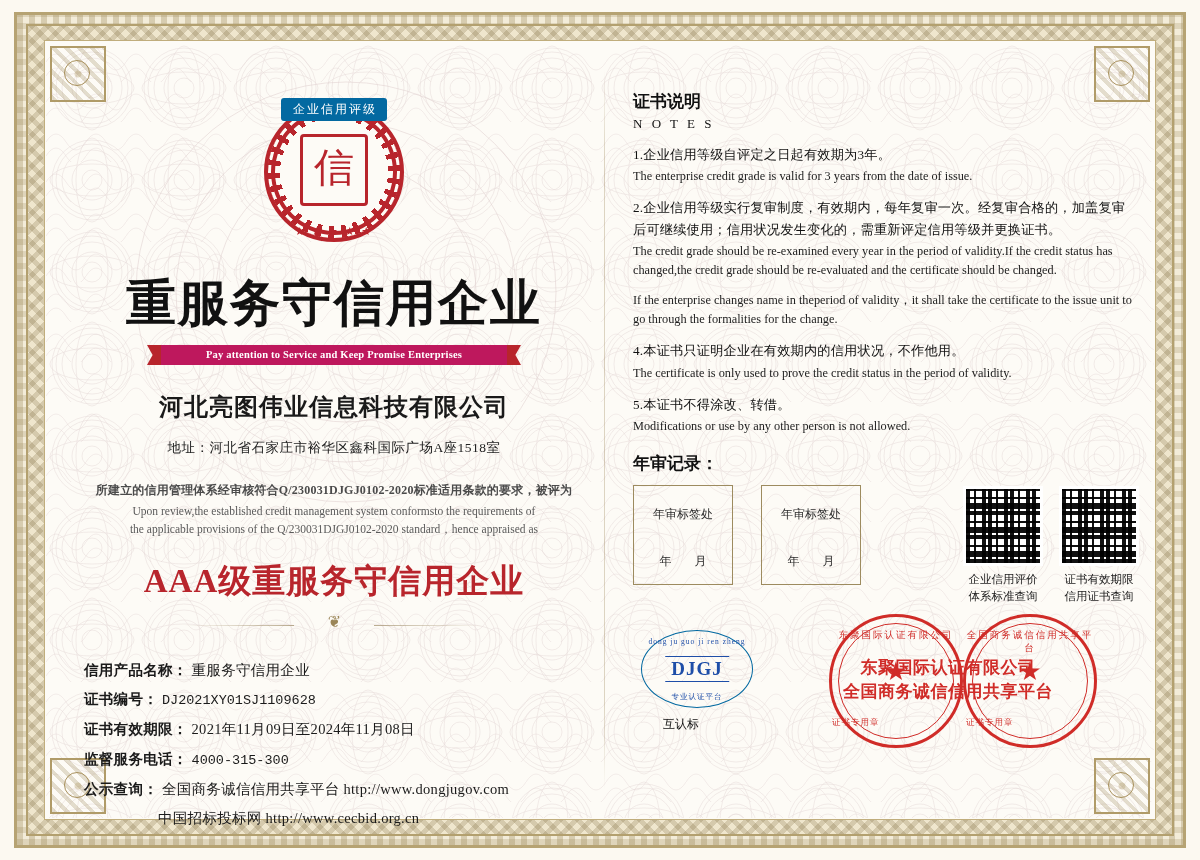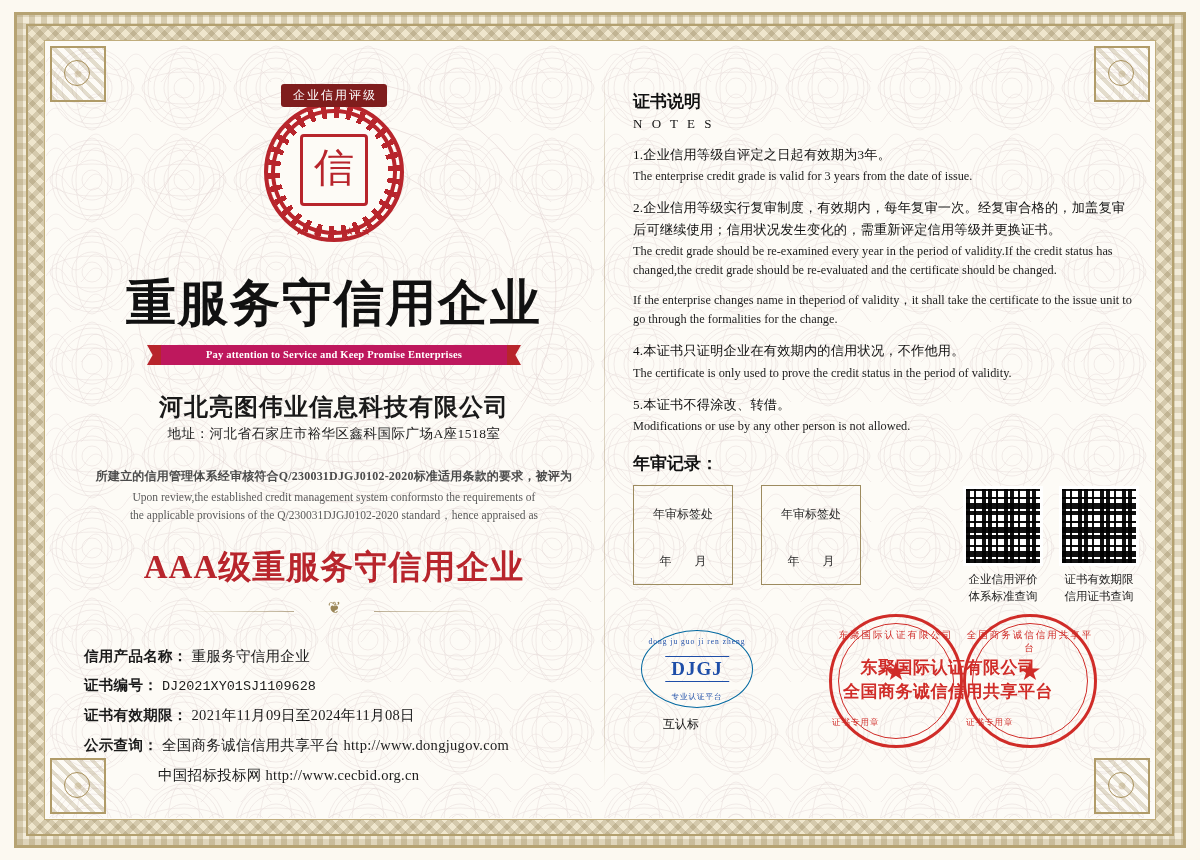--- a/index.html
+++ b/index.html
@@ -102,23 +102,23 @@
 
   
   .emblem-wrap {
     margin: 16px auto 0;
     width: 170px;
     height: 170px;
     position: relative;
   }
   .emblem-ribbon {
     position: absolute;
-    left: 50%; top: 2px;
+    left: 50%; top: 16px;
     transform: translateX(-50%);
-    background: #7f1d1d;
+    background: #0369a1;
     color: #fff;
     font-size: 12px;
     letter-spacing: 2px;
     padding: 3px 10px 3px 12px;
     border-radius: 3px;
     font-family: "Liberation Sans", sans-serif;
     z-index: 5;
     white-space: nowrap;
   }
   .emblem-ring {
@@ -197,21 +197,21 @@
   .title-en-ribbon::after  { right: -12px; clip-path: polygon(0 0,100% 0,60% 50%,100% 100%,0 100%); }
 
   .company-name {
     margin: 26px 0 0;
     font-size: 24px;
     font-weight: bold;
     letter-spacing: 1px;
     color: #1a1a1a;
   }
   .company-addr {
-    margin: 2px 0 0;
+    margin: 16px 0 0;
     font-size: 13.5px;
     color: #222;
     letter-spacing: 0.5px;
   }
 
   .review-cn {
     margin: 24px 12px 0;
     font-size: 12px;
     color: #4b4b4b;
     line-height: 1.5;
@@ -524,20 +524,24 @@
         </div>
         <div>
           <span class="label">证书编号：</span>
           <span class="mono">DJ2021XY01SJ1109628</span>
         </div>
         <div>
           <span class="label">证书有效期限：</span>
           <span>2021年11月09日至2024年11月08日</span>
         </div>
         <div>
+          <span class="label">监督服务电话：</span>
+          <span class="mono">4000-315-300</span>
+        </div>
+        <div>
           <span class="label">公示查询：</span>
           <span>全国商务诚信信用共享平台  http://www.dongjugov.com</span>
         </div>
         <div>
           <span class="indent">中国招标投标网  http://www.cecbid.org.cn</span>
         </div>
       </div>
 
     </div>
 

